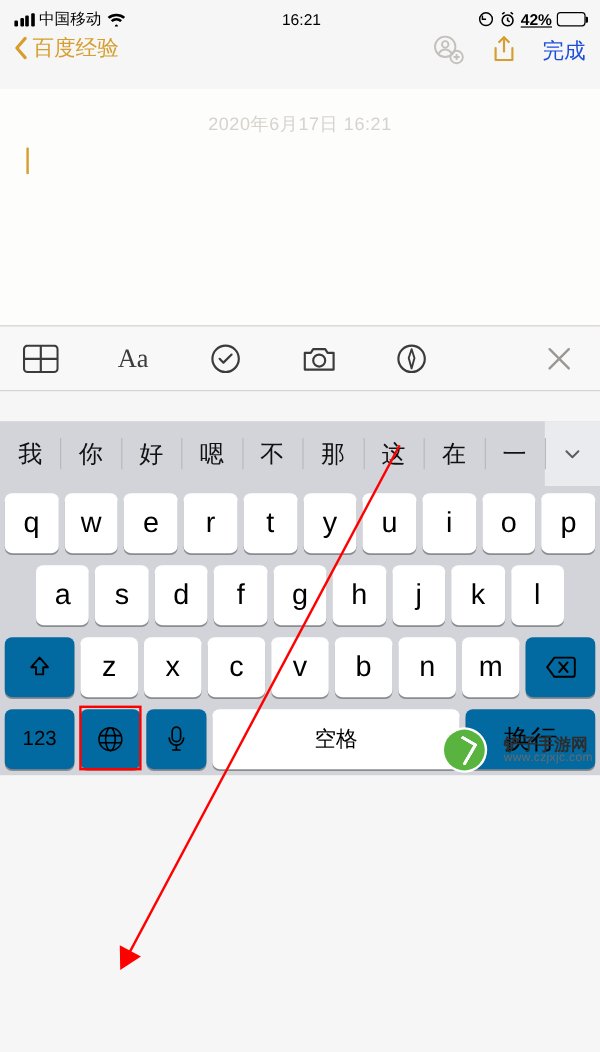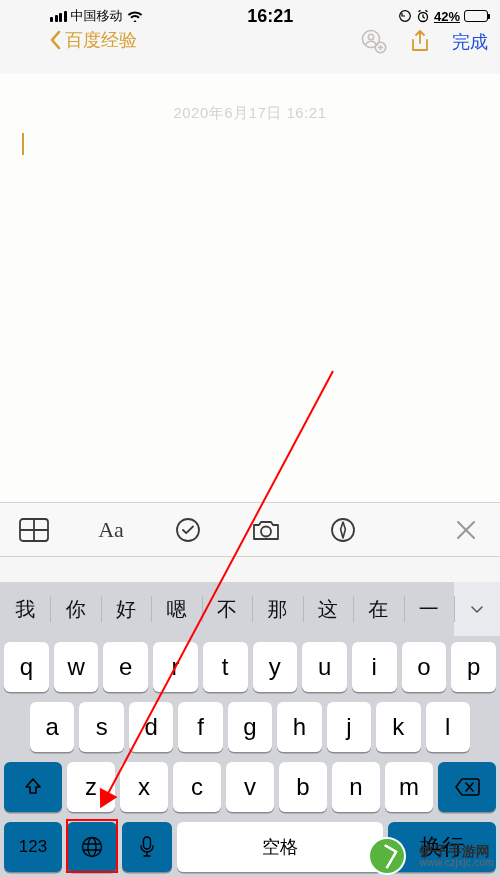--- a/index.html
+++ b/index.html
@@ -1,43 +1,43 @@
 <!DOCTYPE html>
 <html><head>
 <meta charset="utf-8">
 <style>
   * { box-sizing: border-box; margin: 0; padding: 0; }
   html, body { width: 500px; height: 877px; font-family: -apple-system, "Helvetica Neue", Arial, sans-serif; background: #f6f6f6; overflow: hidden; }
-  .screen { position: relative; width: 500px; height: 877px; background: #f6f6f6; padding-left: 38px; }
+  .screen { position: relative; width: 500px; height: 646px; background: #f6f6f6; }
 
   
   .status-bar { height: 28px; display: flex; align-items: center; justify-content: space-between; padding: 4px 12px 0 12px; font-size: 14px; font-weight: 600; color: #000; }
   .status-left { display: flex; align-items: center; gap: 4px; }
   .status-right { display: flex; align-items: center; gap: 4px; text-decoration: underline; }
   .sig-bars { display: inline-flex; align-items: flex-end; gap: 1.5px; }
   .sig-bars span { width: 3px; background: #000; border-radius: 1px; }
   .sig-bars .b1 { height: 5px; } .sig-bars .b2 { height: 7px; } .sig-bars .b3 { height: 9px; } .sig-bars .b4 { height: 11px; }
   .carrier { font-size: 13px; font-weight: 500; }
-  .clock { font-size: 18px; font-weight: 700; }
+  .clock { font-size: 13px; font-weight: 400; }
   .battery-box { width: 24px; height: 12px; border: 1.2px solid #000; border-radius: 3px; position: relative; }
   .battery-box::after { content: ""; position: absolute; right: -3px; top: 3px; width: 2px; height: 5px; background: #000; border-radius: 0 1px 1px 0; }
   .battery-fill { height: 100%; width: 42%; background: #000; border-radius: 1px 0 0 1px; }
 
   
   .nav-bar { height: 46px; display: flex; align-items: flex-start; justify-content: space-between; padding: 0 12px; }
   .back-btn { display: flex; align-items: center; gap: 3px; color: #d69e2e; font-size: 18px; }
   .chev-left { width: 12px; height: 20px; }
   .nav-right { display: flex; align-items: center; gap: 18px; }
   .nav-icon { width: 28px; height: 28px; color: #d69e2e; }
   .nav-icon.gray { color: #c4c0bc; }
   .done { color: #1d4ed8; font-size: 18px; font-weight: 500; }
 
   
   .note-area { position: absolute; top: 74px; left: 0; right: 0; bottom: 375px; background: #fdfdfc; padding: 14px 22px; }
-  .note-date { text-align: center; color: #d7d2cc; font-size: 15px; margin-top: 16px; letter-spacing: 0.5px; }
+  .note-date { text-align: center; color: #d7d2cc; font-size: 15px; margin-top: 6px; letter-spacing: 0.5px; }
   .cursor { width: 2px; height: 22px; background: #d69e2e; margin-top: 10px; }
 
   
   .arrow-svg { position: absolute; left: 0; top: 0; width: 500px; height: 877px; pointer-events: none; }
   .red-box { position: absolute; border: 2px solid #ff0000; pointer-events: none; }
 
   
   .kbd-toolbar { position: absolute; bottom: 320px; left: 0; right: 0; height: 55px; background: #f8f8f8; display: flex; align-items: center; padding: 0 18px; gap: 46px; border-top: 0.5px solid #d7d2ce; border-bottom: 0.5px solid #d7d2ce; }
   .kbd-toolbar .tool { width: 32px; height: 32px; display: flex; align-items: center; justify-content: center; color: #3b3b3b; }
   .kbd-toolbar .spacer { flex: 1; }

